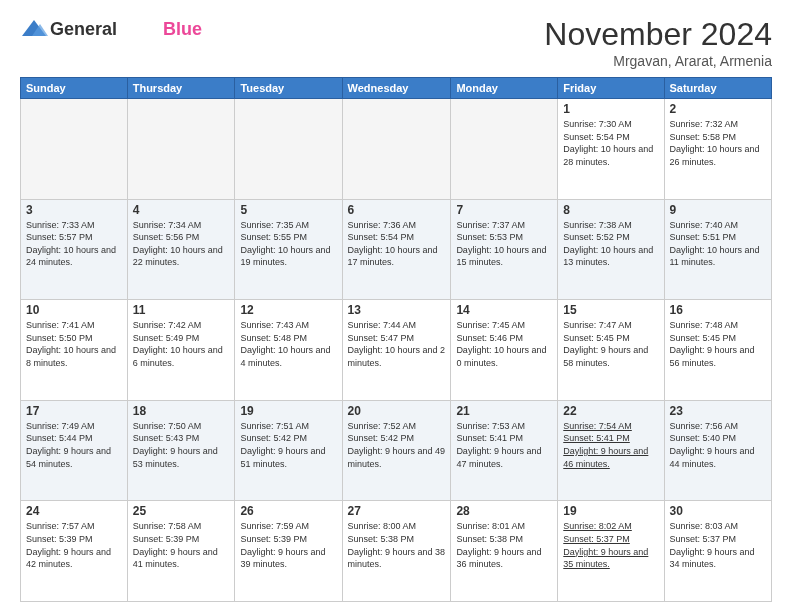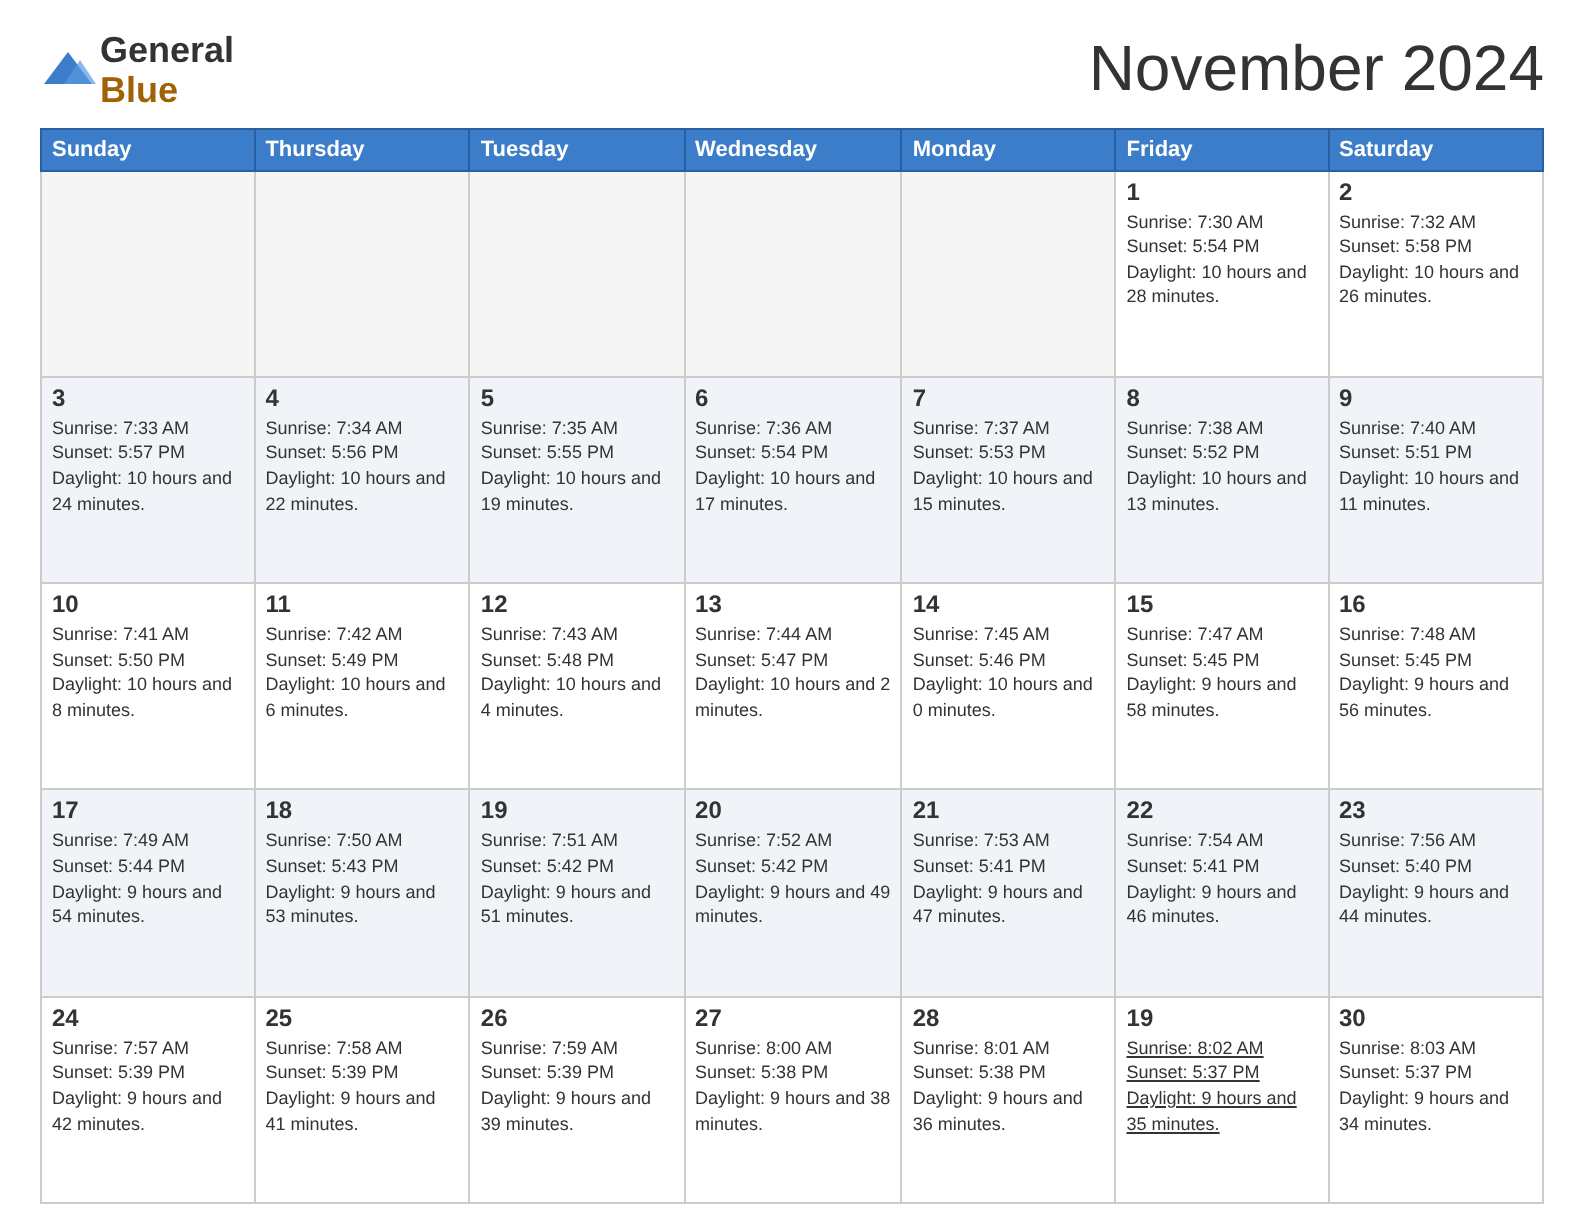--- a/index.html
+++ b/index.html
@@ -22,32 +22,33 @@
       justify-content: space-between;
       align-items: flex-start;
       margin-bottom: 8px;
     }
     .logo {
       display: flex;
       align-items: center;
     }
     .logo-text {
       display: flex;
-      flex-direction: column;
+      flex-direction: row;
       line-height: 1.1;
+      gap: 46px;
     }
     .logo-general {
       font-size: 18px;
       font-weight: bold;
       color: #333;
     }
     .logo-blue {
       font-size: 18px;
       font-weight: bold;
-      color: #a16207;
+      color: #ec4899;
     }
     .logo-icon {
       width: 28px;
       height: 28px;
       margin-right: 2px;
     }
     .title-block {
       text-align: right;
     }
     .month-title {
@@ -113,20 +114,21 @@
         <polygon points="14,4 26,20 2,20" fill="#3b7dc8"></polygon>
         <polygon points="20,8 28,20 12,20" fill="#5a9be0" opacity="0.7"></polygon>
       </svg>
       <div class="logo-text">
         <span class="logo-general">General</span>
         <span class="logo-blue">Blue</span>
       </div>
     </div>
     <div class="title-block">
       <div class="month-title">November 2024</div>
+      <div class="subtitle">Mrgavan, Ararat, Armenia</div>
     </div>
   </div>
 
   <table class="calendar">
     <thead>
       <tr>
         <th>Sunday</th>
         <th>Thursday</th>
         <th>Tuesday</th>
         <th>Wednesday</th>
@@ -269,21 +271,21 @@
 Daylight: 9 hours and 49 minutes.</div>
           </td>
           <td>
             <span class="day-number">21</span>
             <div class="day-info" style="white-space: pre-line;">Sunrise: 7:53 AM
 Sunset: 5:41 PM
 Daylight: 9 hours and 47 minutes.</div>
           </td>
           <td>
             <span class="day-number">22</span>
-            <div class="day-info" style="white-space: pre-line;">Sunrise: 7:54 AM
+            <div class="day-info" style="white-space: pre-line; text-decoration: underline;">Sunrise: 7:54 AM
 Sunset: 5:41 PM
 Daylight: 9 hours and 46 minutes.</div>
           </td>
           <td>
             <span class="day-number">23</span>
             <div class="day-info" style="white-space: pre-line;">Sunrise: 7:56 AM
 Sunset: 5:40 PM
 Daylight: 9 hours and 44 minutes.</div>
           </td>
         </tr>

